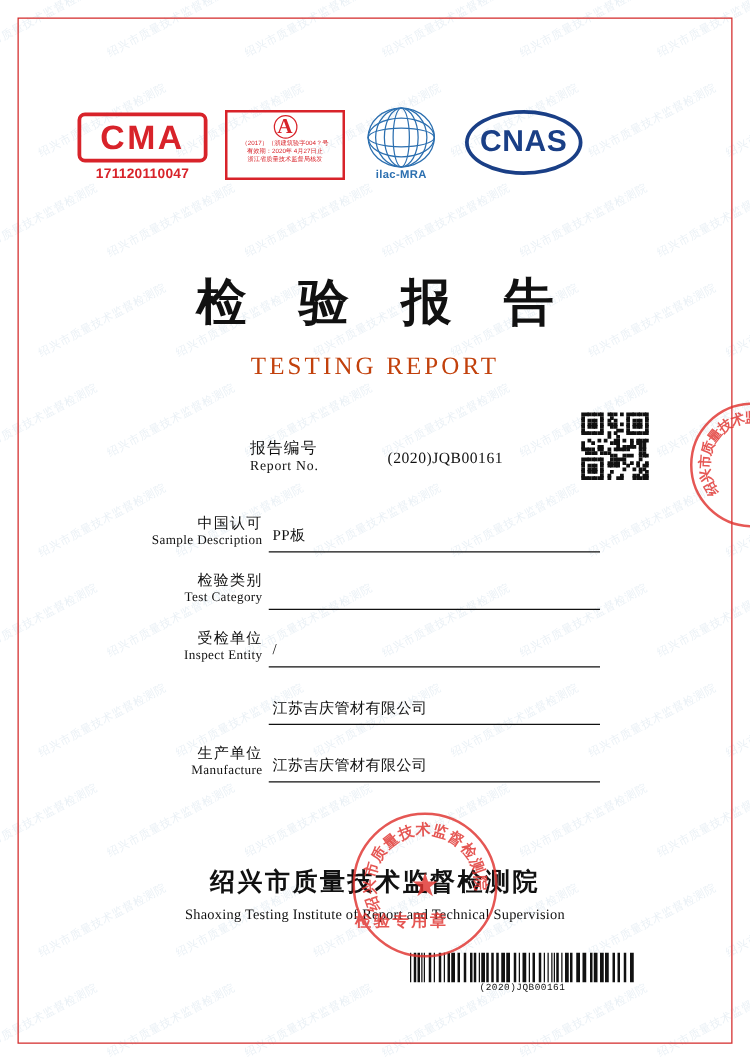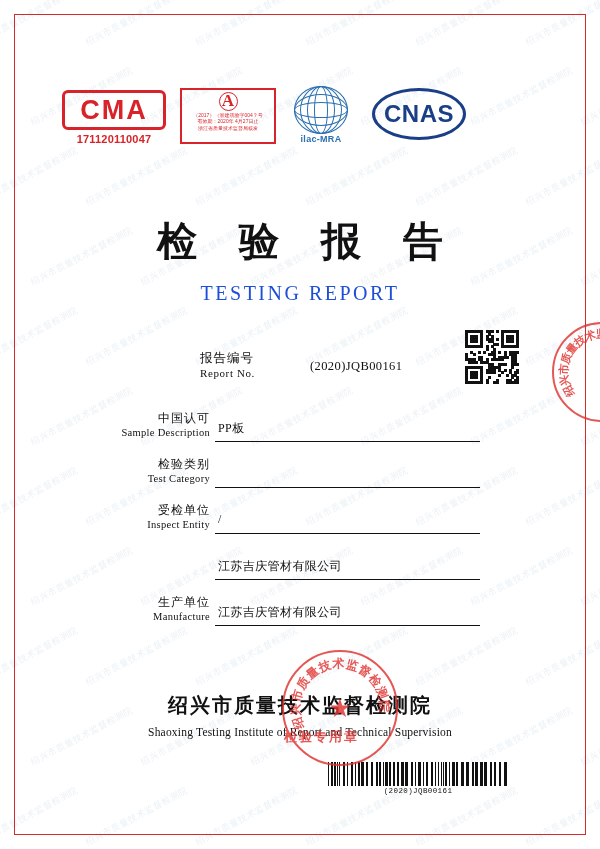--- a/index.html
+++ b/index.html
@@ -188,21 +188,21 @@
     text-indent: 16px;
   }
   #title-en {
     position: absolute;
     left: 0; top: 282px;
     width: 600px;
     text-align: center;
     font-family: "Liberation Serif", serif;
     font-size: 20px;
     letter-spacing: 2.5px;
-    color: #1d4ed8;
+    color: #c2410c;
   }
 
   
   #report-no {
     position: absolute;
     left: 200px; top: 350px;
     width: 300px;
     height: 36px;
   }
   #report-no .lbl-cn {

